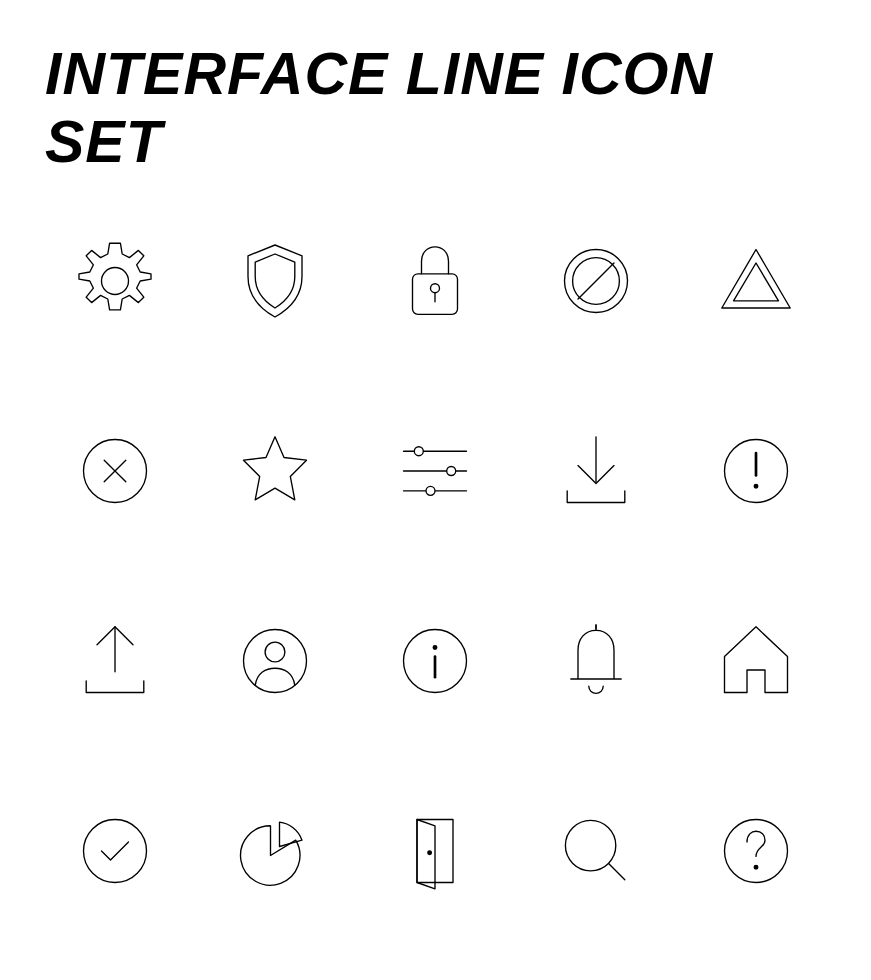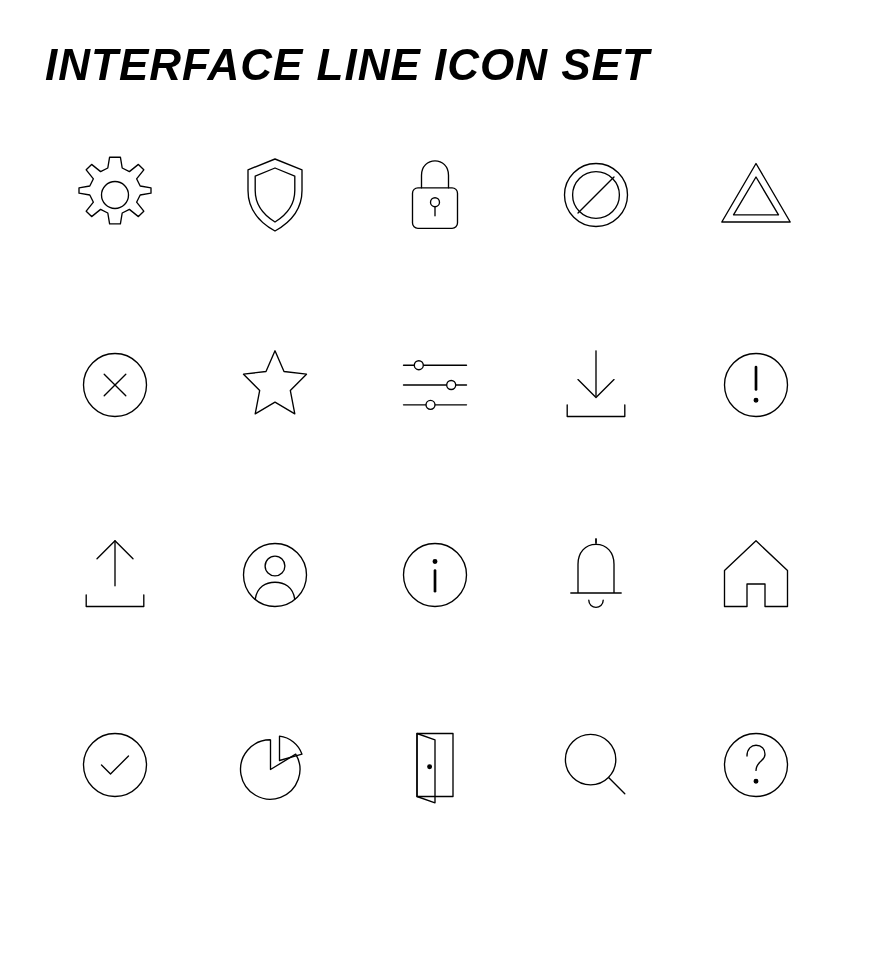--- a/index.html
+++ b/index.html
@@ -4,21 +4,21 @@
   <style>
     * { margin: 0; padding: 0; box-sizing: border-box; }
     body {
       width: 871px;
       height: 980px;
       background: #ffffff;
       font-family: Arial, Helvetica, sans-serif;
       padding: 40px 45px;
     }
     .title {
-      font-size: 44px;
+      font-size: 59px;
       font-weight: 900;
       font-style: italic;
       letter-spacing: 1px;
       color: #000;
       margin-bottom: 60px;
     }
     .grid {
       display: grid;
       grid-template-columns: repeat(5, 1fr);
       grid-template-rows: repeat(4, 1fr);

